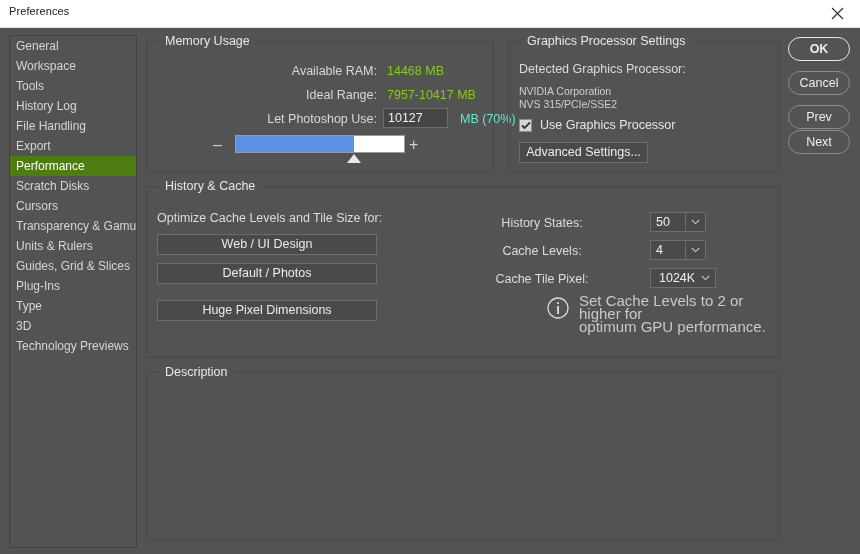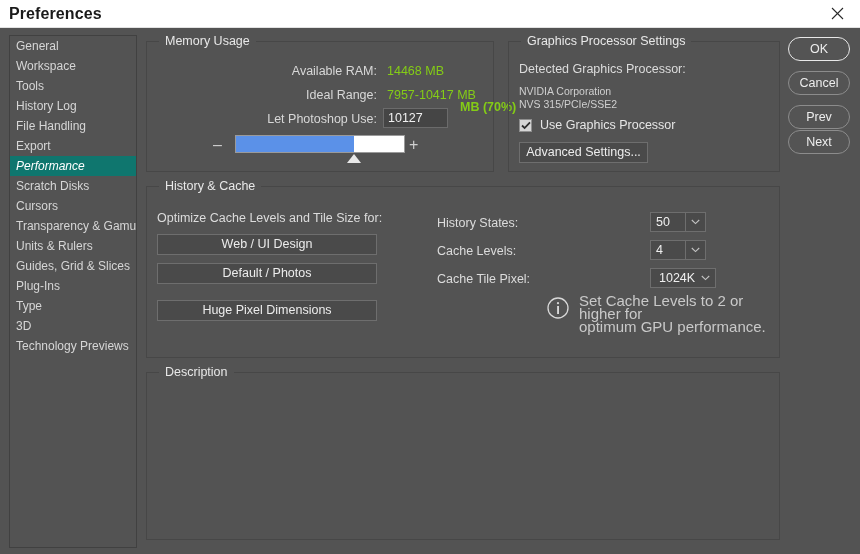--- a/index.html
+++ b/index.html
@@ -28,24 +28,23 @@
     left: 0; top: 0;
     width: 860px;
     height: 28px;
     background: #ffffff;
     border-bottom: 1px solid #e2e2e2;
     box-sizing: border-box;
   }
   .titlebar-text {
     position: absolute;
     left: 9px; top: 5px;
-    font-size: 16px;
+    font-size: 11px;
     color: #1a1a1a;
     letter-spacing: .1px;
-    font-weight: bold;
   }
   .close-btn {
     position: absolute;
     right: 0; top: 0;
     width: 45px; height: 27px;
     display: flex;
     align-items: center;
     justify-content: center;
     cursor: pointer;
   }
@@ -65,23 +64,22 @@
   .side-item {
     height: 20px;
     line-height: 20px;
     padding-left: 6px;
     font-size: 12px;
     color: #d6d6d6;
     cursor: default;
     white-space: nowrap;
   }
   .side-item.selected {
-    background: #0f766e;
+    background: #4d7c0f;
     color: #ffffff;
-    font-style: italic;
   }
 
   
   .group {
     position: absolute;
     border: 1px solid #474747;
     box-sizing: border-box;
   }
   .group > .legend {
     position: absolute;
@@ -129,25 +127,24 @@
     box-sizing: border-box;
     color: #f0f0f0;
     font-family: "Liberation Sans", sans-serif;
     font-size: 12.5px;
     padding: 0 4px;
     line-height: 18px;
     outline: none;
   }
   .mem-unit {
     position: absolute;
-    left: 313px; top: 58px;
-    font-size: 12.5px;
-    color: #84cc16;
-    white-space: nowrap;
-    font-weight: bold;
+    left: 313px; top: 70px;
+    font-size: 12.5px;
+    color: #5eead4;
+    white-space: nowrap;
   }
 
   .slider-minus, .slider-plus {
     position: absolute;
     top: 94px;
     font-size: 16px;
     color: #cfcfcf;
     line-height: 18px;
     cursor: pointer;
     user-select: none;
@@ -255,21 +252,21 @@
     line-height: 19px;
   }
   .btn-preset-1 { top: 47px; }
   .btn-preset-2 { top: 76px; }
   .btn-preset-3 { top: 113px; }
 
   .hc-label {
     position: absolute;
     font-size: 12.5px;
     color: #dcdcdc;
-    text-align: left;
+    text-align: center;
     white-space: nowrap;
   }
   .hc-hist-lbl  { left: 290px; top: 29px; width: 210px; }
   .hc-cache-lbl { left: 290px; top: 57px; width: 210px; }
   .hc-tile-lbl  { left: 290px; top: 85px; width: 210px; }
 
   .spinbox {
     position: absolute;
     height: 20px;
     background: #4a4a4a;
@@ -327,21 +324,21 @@
     background: #545454;
     box-sizing: border-box;
     color: #ededed;
     font-family: "Liberation Sans", sans-serif;
     font-size: 12.5px;
     line-height: 22px;
     text-align: center;
     cursor: pointer;
   }
   .pill.primary { border-color: #e8e8e8; }
-  .pill-ok     { top: 37px; }
+  .pill-ok     { top: 37px; font-weight: bold; }
   .pill-cancel { top: 71px; }
   .pill-prev   { top: 105px; }
   .pill-next   { top: 130px; }
 </style>
 </head>
 <body>
 
 <div class="window">
 
   <div class="titlebar">

